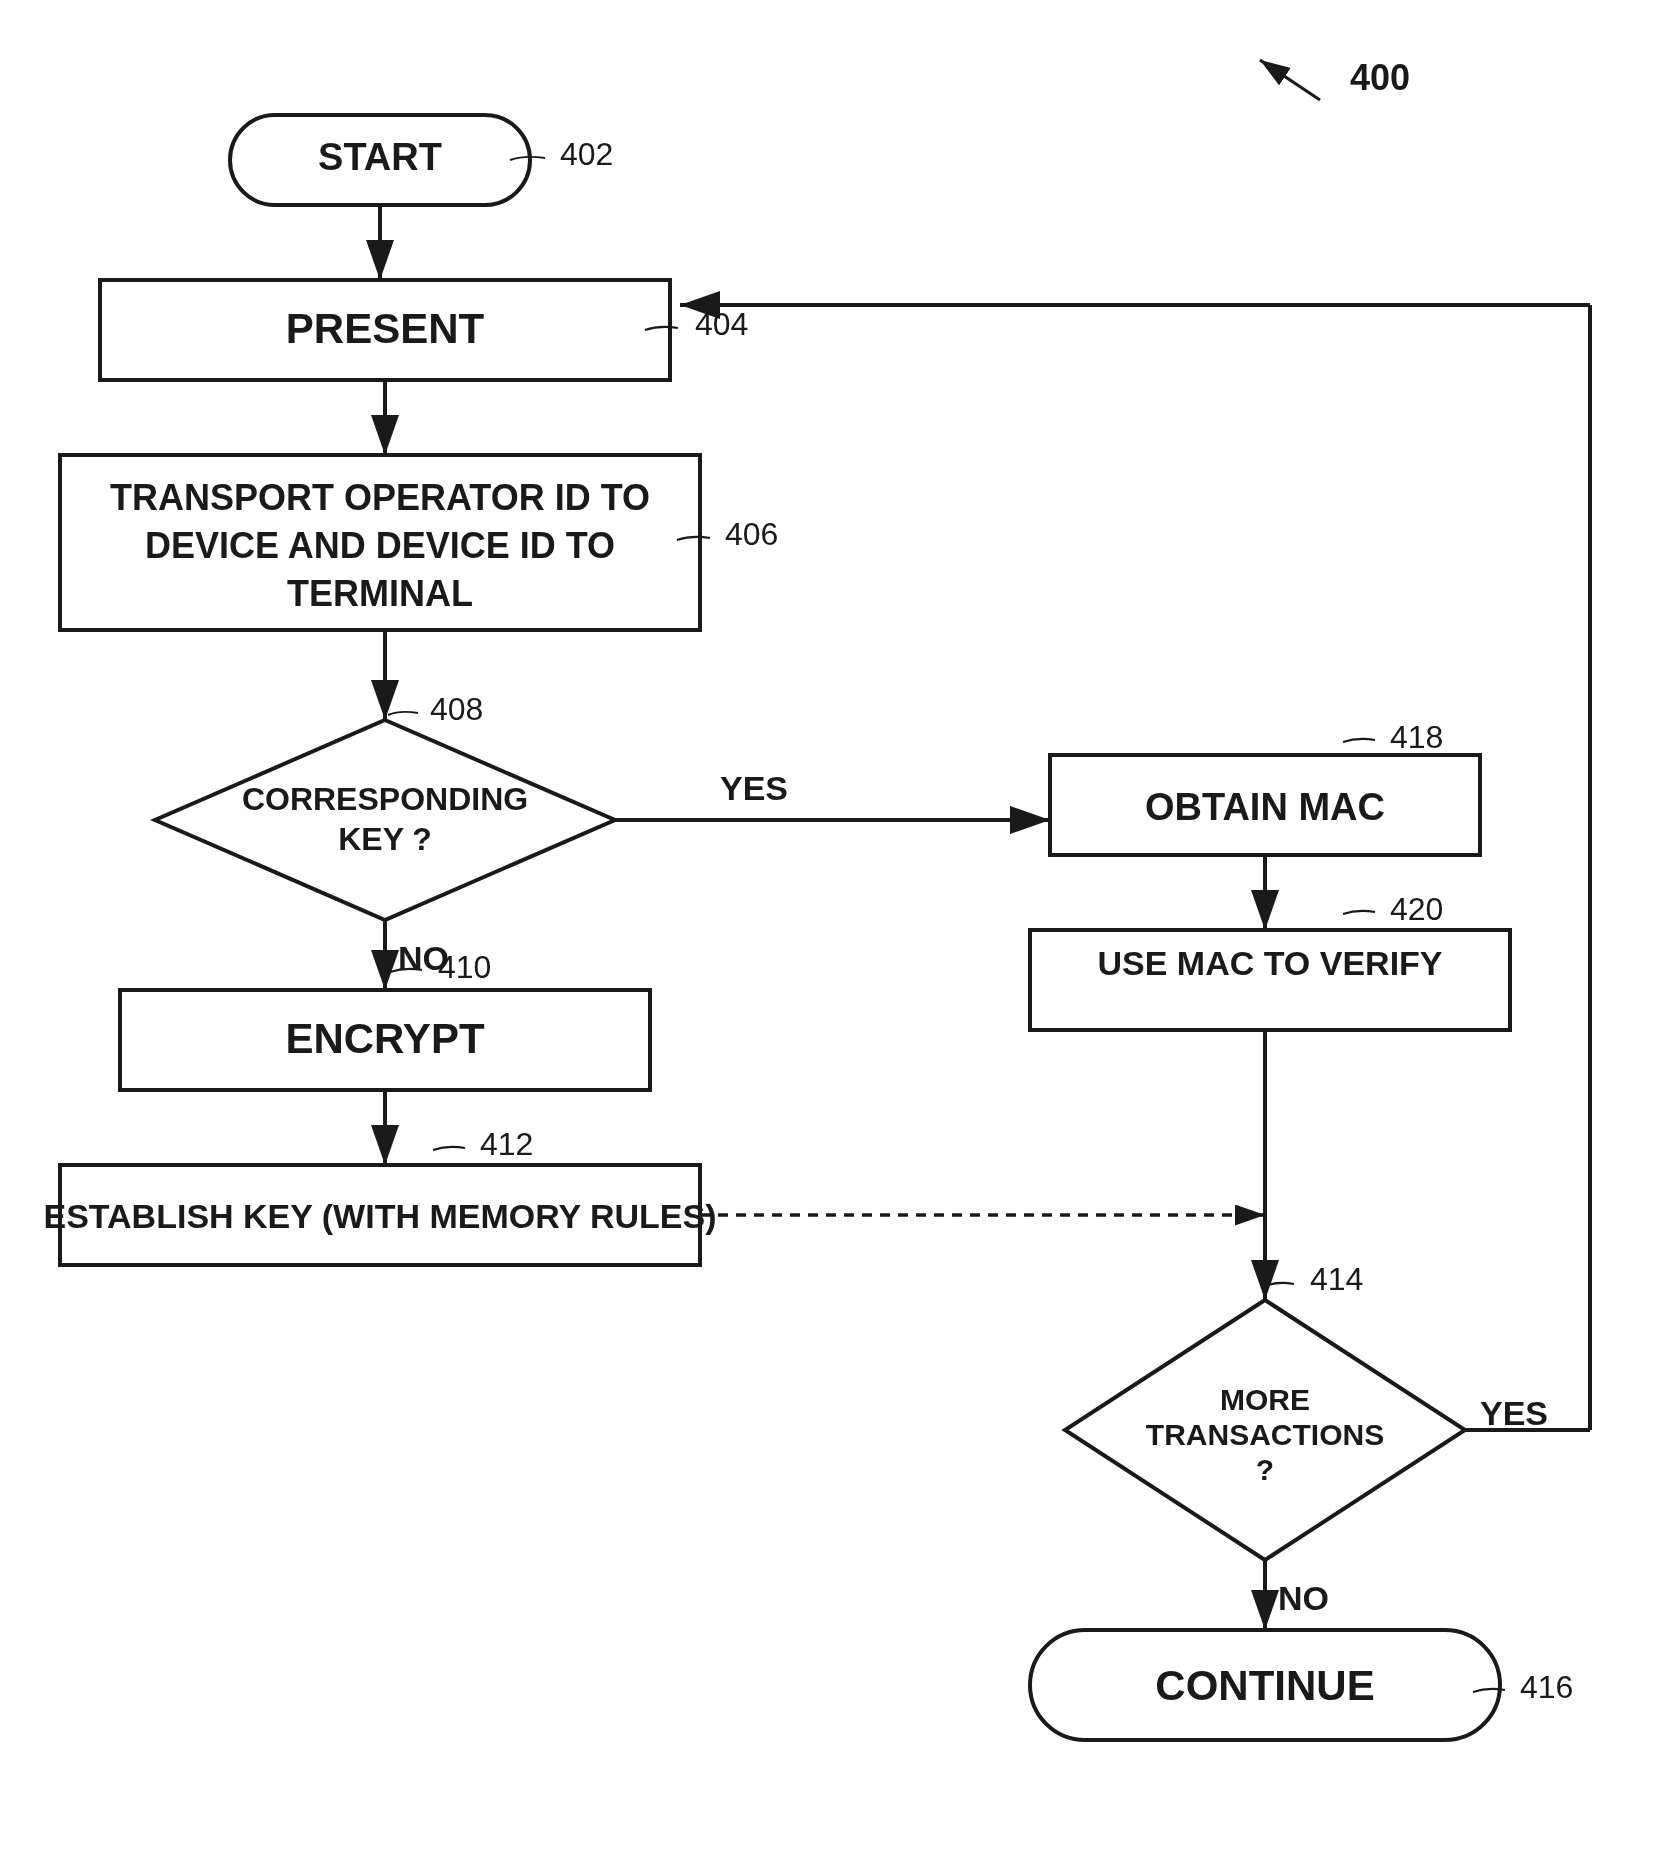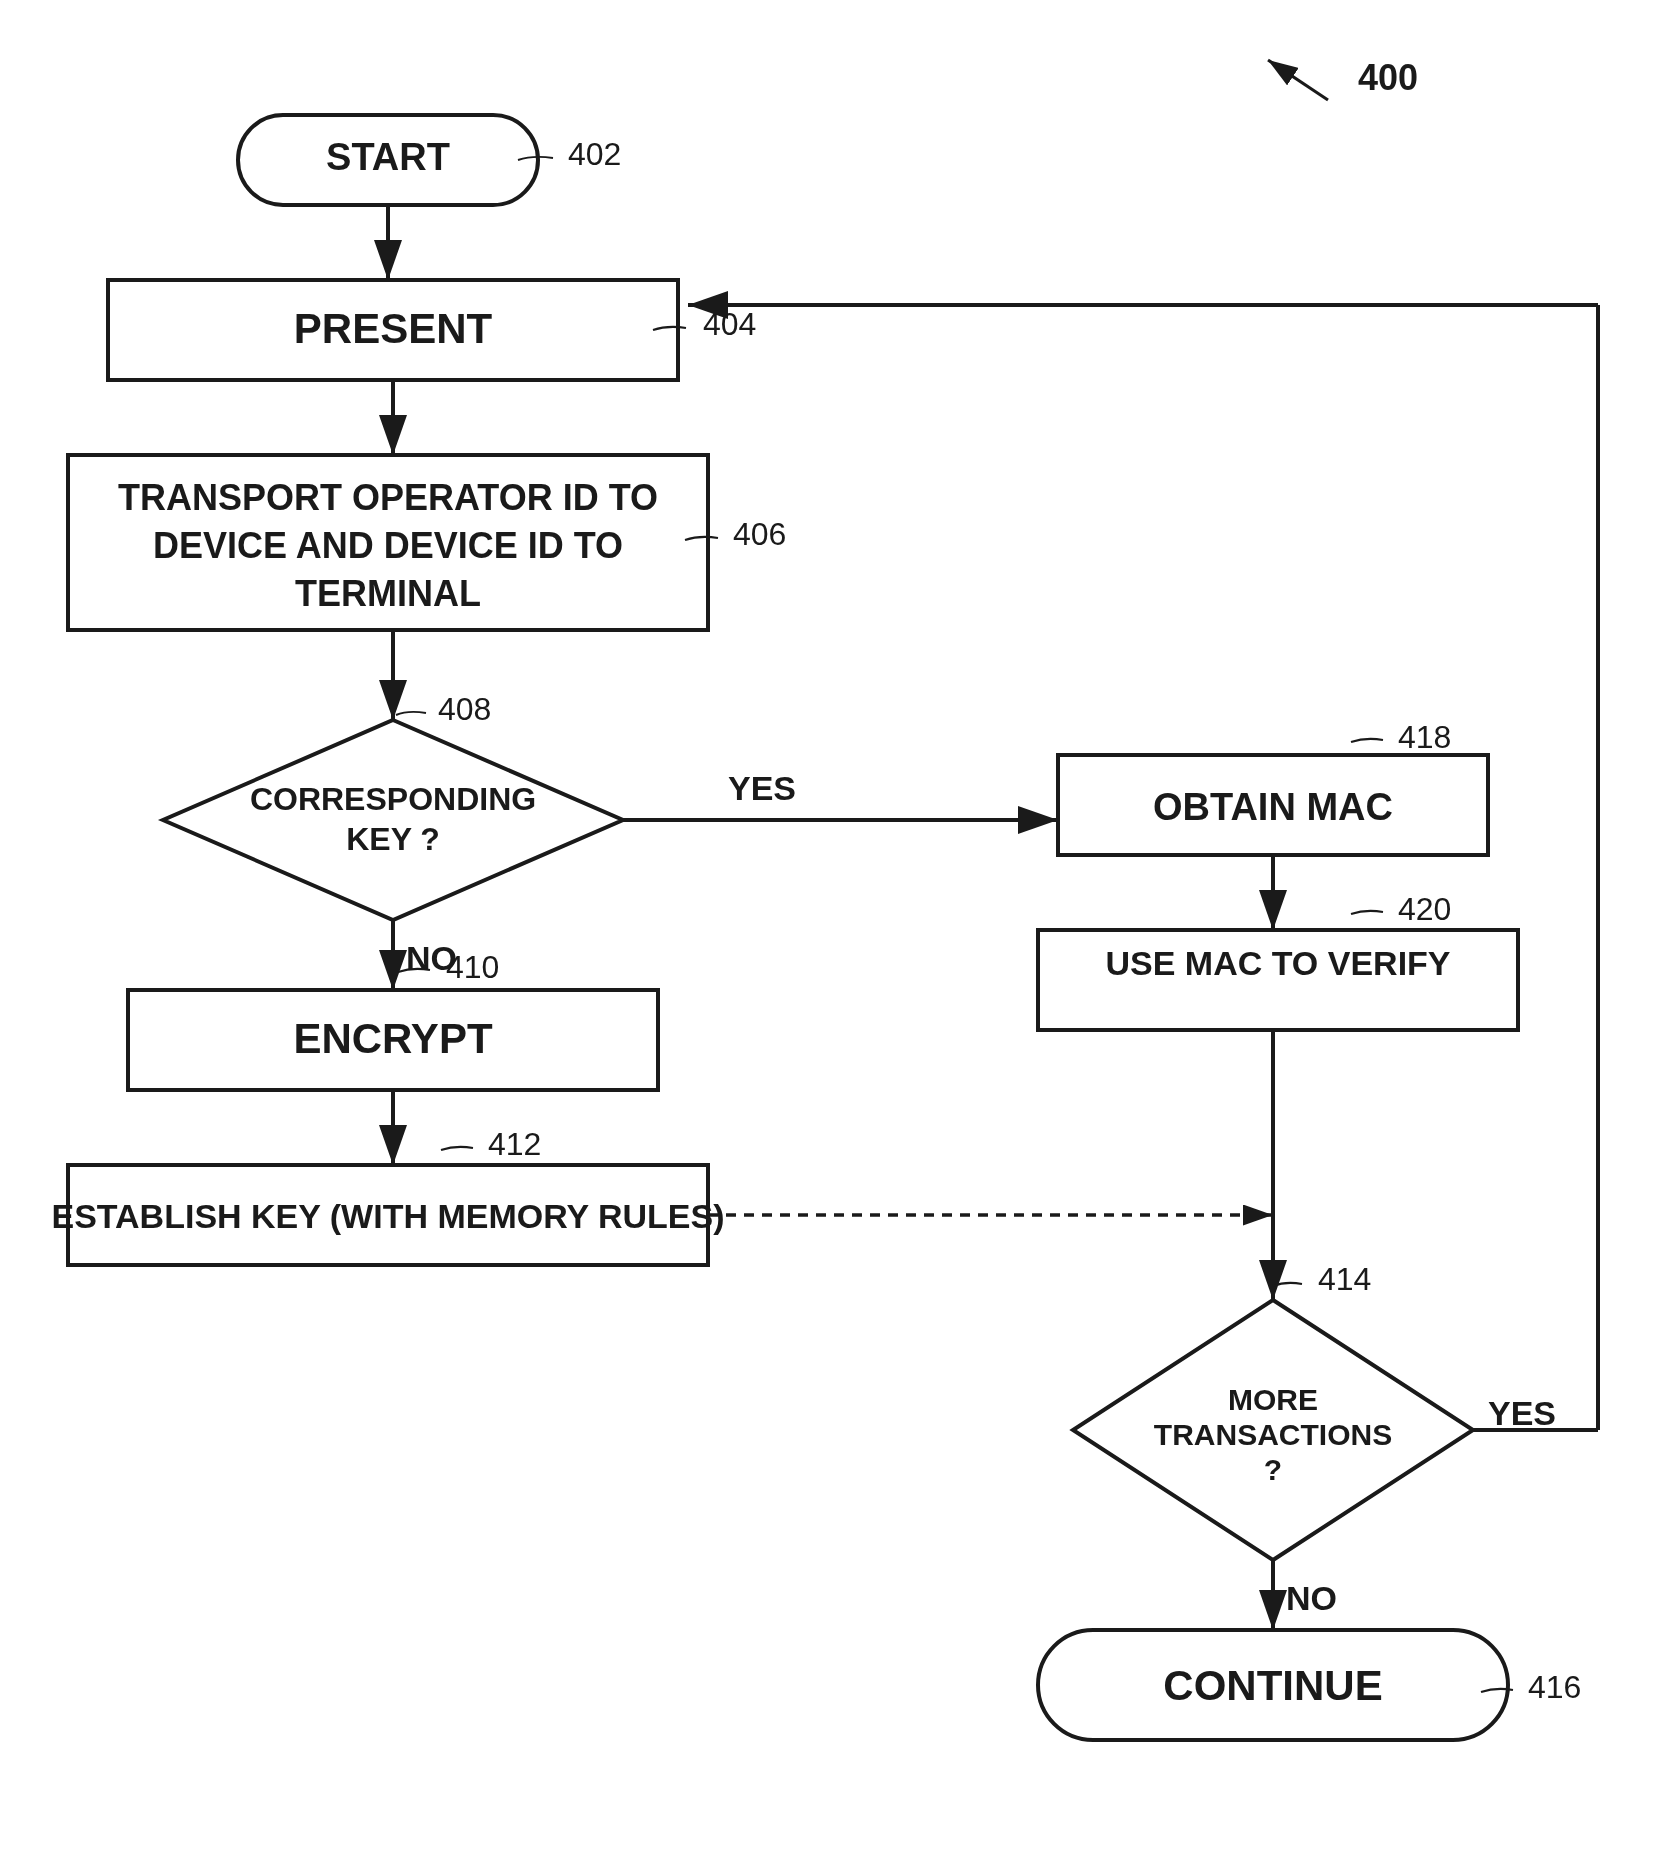--- a/index.html
+++ b/index.html
@@ -10,21 +10,20 @@
       height: 1869px;
       position: relative;
       overflow: hidden;
     }
 
     .diagram-container {
       position: absolute;
       top: 0; left: 0;
       width: 1675px;
       height: 1869px;
-      padding-left: 8px;
     }
 
     svg {
       width: 1675px;
       height: 1869px;
     }
   </style>
 </head>
 <body>
 

